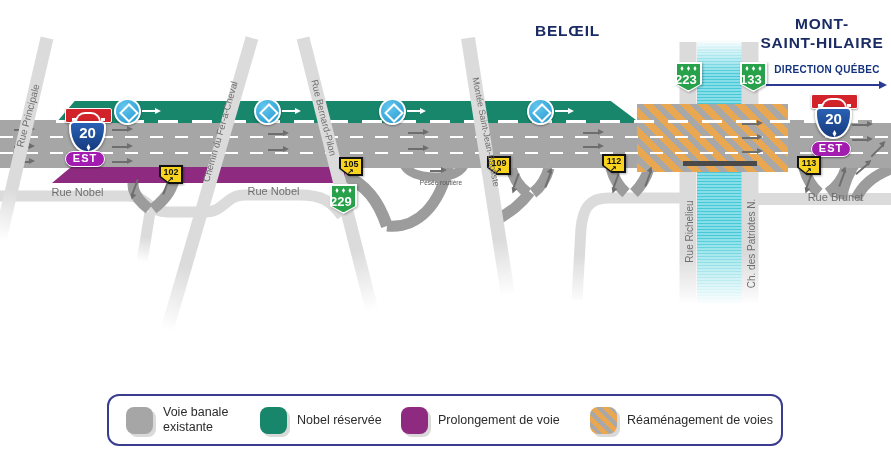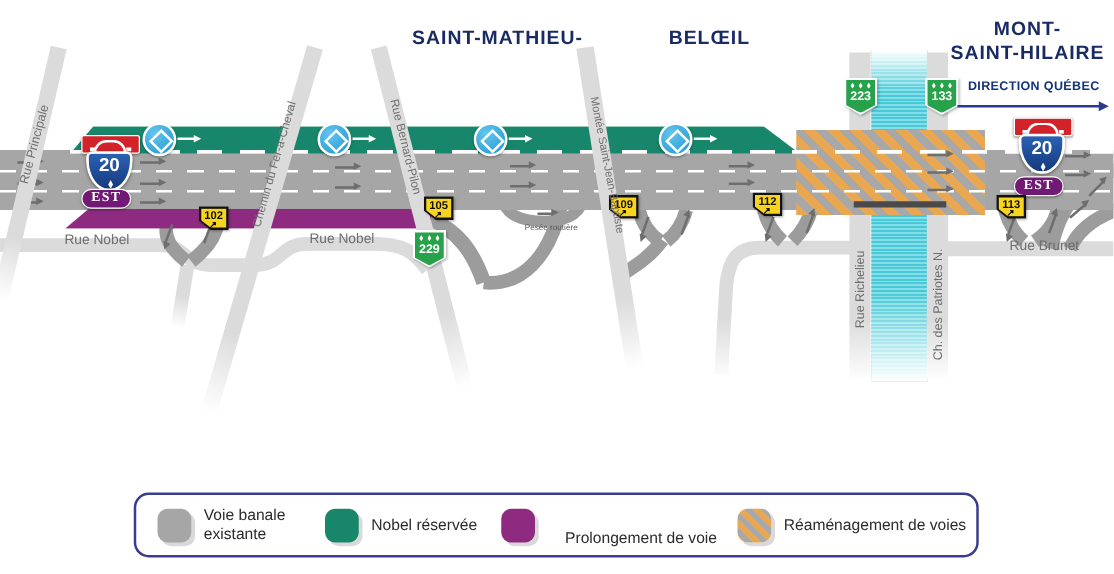--- a/index.html
+++ b/index.html
@@ -42,40 +42,40 @@
   .banner{position:absolute;width:45px;height:13px;background:#D2232A;border:1px solid #fff;
           border-radius:2px;box-shadow:0 1px 2px rgba(0,0,0,.35);}
   .banner .arc{position:absolute;left:9px;bottom:0;width:22px;height:8px;border:2.5px solid #fff;
           border-bottom:none;border-radius:12px 12px 0 0;}
   .banner .dot{position:absolute;bottom:1px;width:4px;height:3px;background:#fff;}
   .crest{position:absolute;width:37px;height:32px;box-sizing:border-box;color:#fff;text-align:center;
          background:linear-gradient(#2A61B4,#163A7D);border:2px solid #fff;
          border-radius:5px 5px 48% 48%/5px 5px 78% 78%;box-shadow:0 1px 3px rgba(0,0,0,.45);
          font-weight:bold;font-size:15px;line-height:19px;}
   .fleur{position:absolute;background:#fff;clip-path:polygon(50% 0,88% 50%,50% 100%,12% 50%);}
-  .est{position:absolute;width:40px;height:16px;box-sizing:border-box;background:#701a75;
+  .est{position:absolute;width:40px;height:16px;box-sizing:border-box;background:#a21caf;
        border:1.5px solid #fff;border-radius:9px;color:#fff;font-weight:bold;font-size:11px;
-       letter-spacing:1px;text-align:center;line-height:13px;box-shadow:0 1px 2px rgba(0,0,0,.4);font-family:Liberation Serif, serif;}
+       letter-spacing:1px;text-align:center;line-height:13px;box-shadow:0 1px 2px rgba(0,0,0,.4);}
   
   .exit{position:absolute;width:24px;height:19px;filter:drop-shadow(1px 1px 1px rgba(0,0,0,.3));}
   .exit .bg{position:absolute;left:0;top:0;width:24px;height:19px;background:#111;
             clip-path:polygon(0 0,100% 0,100% 100%,40% 100%,0 60%);}
   .exit .fg{position:absolute;left:1.6px;top:1.6px;width:20.8px;height:15.8px;background:#F8D41E;
             clip-path:polygon(0 0,100% 0,100% 100%,40% 100%,0 60%);}
   .exit .num{position:absolute;left:0;top:1.5px;width:24px;text-align:center;
              font-size:9px;font-weight:bold;color:#111;}
   .exit .arr{position:absolute;left:8px;bottom:0px;font-size:8px;font-weight:bold;color:#111;}
   
   .rshield{position:absolute;width:27px;height:30px;filter:drop-shadow(1px 1px 1px rgba(0,0,0,.3));}
   .rshield .bg{position:absolute;left:0;top:0;width:27px;height:30px;background:#fff;
                clip-path:polygon(0 0,100% 0,100% 74%,50% 100%,0 74%);}
   .rshield .fg{position:absolute;left:1.6px;top:1.6px;width:23.8px;height:26.8px;background:#27A24B;
                clip-path:polygon(0 0,100% 0,100% 76%,50% 100%,0 76%);}
-  .rshield .num{position:absolute;left:0;top:10px;width:27px;text-align:center;
-                font-size:10px;font-weight:bold;color:#fff;}
+  .rshield .num{position:absolute;left:0;top:10px;width:27px;
+                font-size:13px;font-weight:bold;color:#fff;}
   .rshield .frow{position:absolute;left:0;top:4px;width:27px;display:flex;justify-content:center;gap:2.5px;}
   .rshield .frow .fleur{position:relative;width:4px;height:5px;}
   
   .river{position:absolute;left:697px;top:40px;width:45px;height:265px;
          background:repeating-linear-gradient(180deg,#49C9D7 0 1.5px,#86DFE8 1.5px 3px);}
   .river::before{content:"";position:absolute;left:0;top:0;width:100%;height:34px;
          background:linear-gradient(#fff,rgba(255,255,255,0));}
   .river::after{content:"";position:absolute;left:0;bottom:0;width:100%;height:70px;
          background:linear-gradient(rgba(255,255,255,0),#fff);}
   
@@ -303,21 +303,20 @@
       <div class="fg"></div>
     <div class="frow">
         <span class="fleur"></span>
         <span class="fleur"></span>
         <span class="fleur"></span>
       </div>
     <div class="num">133</div>
   </div>
 
   <div class="city" style="left:298px;top:21px;width:200px;">
-    <div>SAINT-MATHIEU-</div>
   </div>
   <div class="city" style="left:515px;top:21px;width:105px;">BELŒIL</div>
   <div class="city" style="left:737px;top:14px;width:170px;">
     <div>MONT-</div>
     <div>SAINT-HILAIRE</div>
   </div>
 
   <div class="dirlabel" style="left:762px;top:64px;width:130px;">DIRECTION QUÉBEC</div>
   <div class="dirarrow" style="left:766px;top:84px;width:114px;"></div>
 
@@ -334,18 +333,18 @@
 
   <div class="legend">
     <div class="swatch" style="left:17px;top:11px;background:#A6A6A6;"></div>
     <div class="leglabel" style="left:54px;top:9px;">
       <div>Voie banale</div>
       <div>existante</div>
     </div>
     <div class="swatch" style="left:151px;top:11px;background:#17866B;"></div>
     <div class="leglabel" style="left:188px;top:17px;">Nobel réservée</div>
     <div class="swatch" style="left:292px;top:11px;background:#8E2B80;"></div>
-    <div class="leglabel" style="left:343px;top:17px;margin-top:10px;">Prolongement de voie</div>
+    <div class="leglabel" style="left:329px;top:17px;">Prolongement de voie</div>
     <div class="swatch" style="left:481px;top:11px;background:repeating-linear-gradient(45deg,#E9A751 0 5px,#A8A8A8 5px 9px);"></div>
     <div class="leglabel" style="left:518px;top:17px;">Réaménagement de voies</div>
   </div>
 
 </div>
 
 </body></html>

